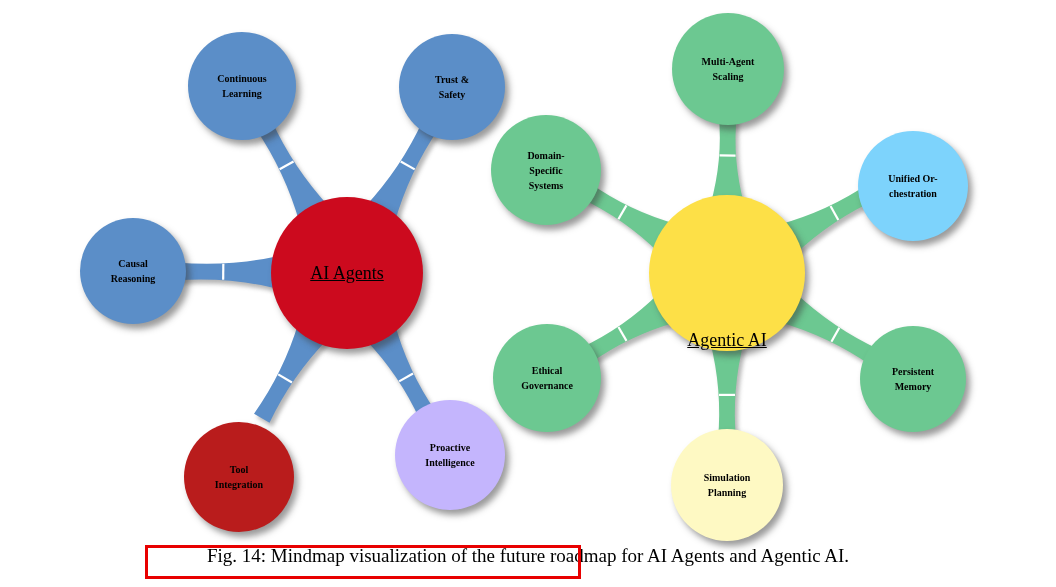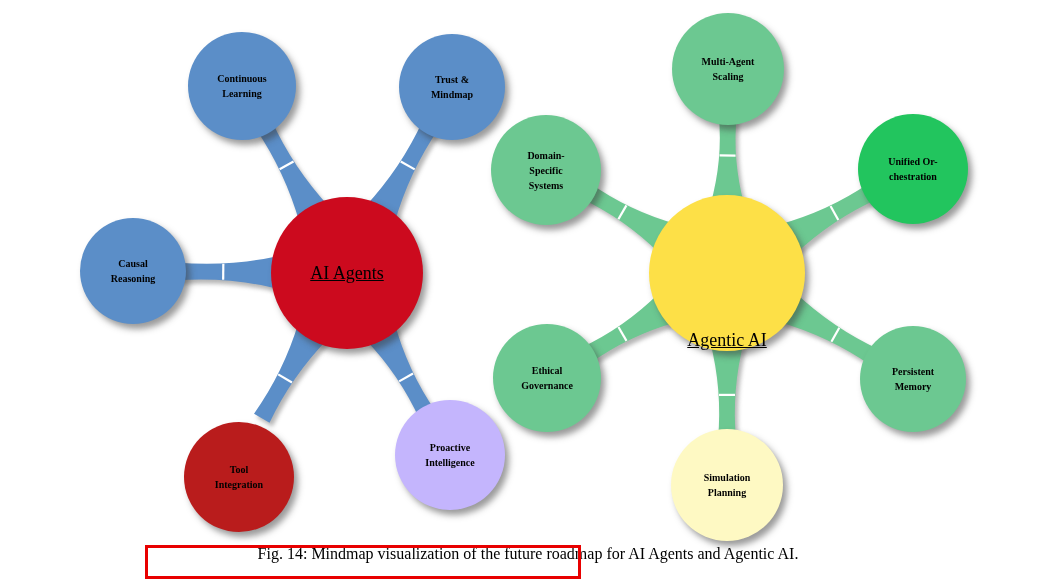--- a/index.html
+++ b/index.html
@@ -26,21 +26,21 @@
     line-height:1.5;
   }
   .node.hub{
     font-weight:normal;
     font-size:18px;
     text-decoration:underline;
   }
   #caption-row{
     position:absolute;left:0;top:545px;width:1056px;
     text-align:center;
-    font-size:16px;
+    font-size:19px;
     color:#000;
   }
   #caption-highlight{
     position:absolute;
     left:145px;top:545px;
     width:430px;height:28px;
     border:3px solid #e80000;
     background:transparent;
     pointer-events:none;
   }
@@ -76,21 +76,21 @@
   <div id="nodes">
       <div class="node satellite" style="left: 188px; top: 32px; height: 108px; width: 108px; background: rgb(91, 142, 200);">
         <div>
           <div>Continuous</div>
           <div>Learning</div>
         </div>
       </div>
       <div class="node satellite" style="left: 399px; top: 34px; height: 106px; width: 106px; background: rgb(91, 142, 200);">
         <div>
           <div>Trust &amp;</div>
-          <div>Mindmap</div>
+          <div>Safety</div>
         </div>
       </div>
       <div class="node satellite" style="left: 80px; top: 218px; height: 106px; width: 106px; background: rgb(91, 142, 200);">
         <div>
           <div>Causal</div>
           <div>Reasoning</div>
         </div>
       </div>
       <div class="node satellite" style="left: 184px; top: 422px; height: 110px; width: 110px; background: #b91c1c; align-items: center;">
         <div>
@@ -115,21 +115,21 @@
           <div>Scaling</div>
         </div>
       </div>
       <div class="node satellite" style="left: 491px; top: 115px; height: 110px; width: 110px; background: rgb(108, 200, 145);">
         <div>
           <div>Domain-</div>
           <div>Specific</div>
           <div>Systems</div>
         </div>
       </div>
-      <div class="node satellite" style="left: 858px; top: 114px; height: 110px; width: 110px; background: #22c55e;">
+      <div class="node satellite" style="left: 858px; top: 131px; height: 110px; width: 110px; background: #7dd3fc;">
         <div>
           <div>Unified Or-</div>
           <div>chestration</div>
         </div>
       </div>
       <div class="node satellite" style="left: 493px; top: 324px; height: 108px; width: 108px; background: rgb(108, 200, 145);">
         <div>
           <div>Ethical</div>
           <div>Governance</div>
         </div>

